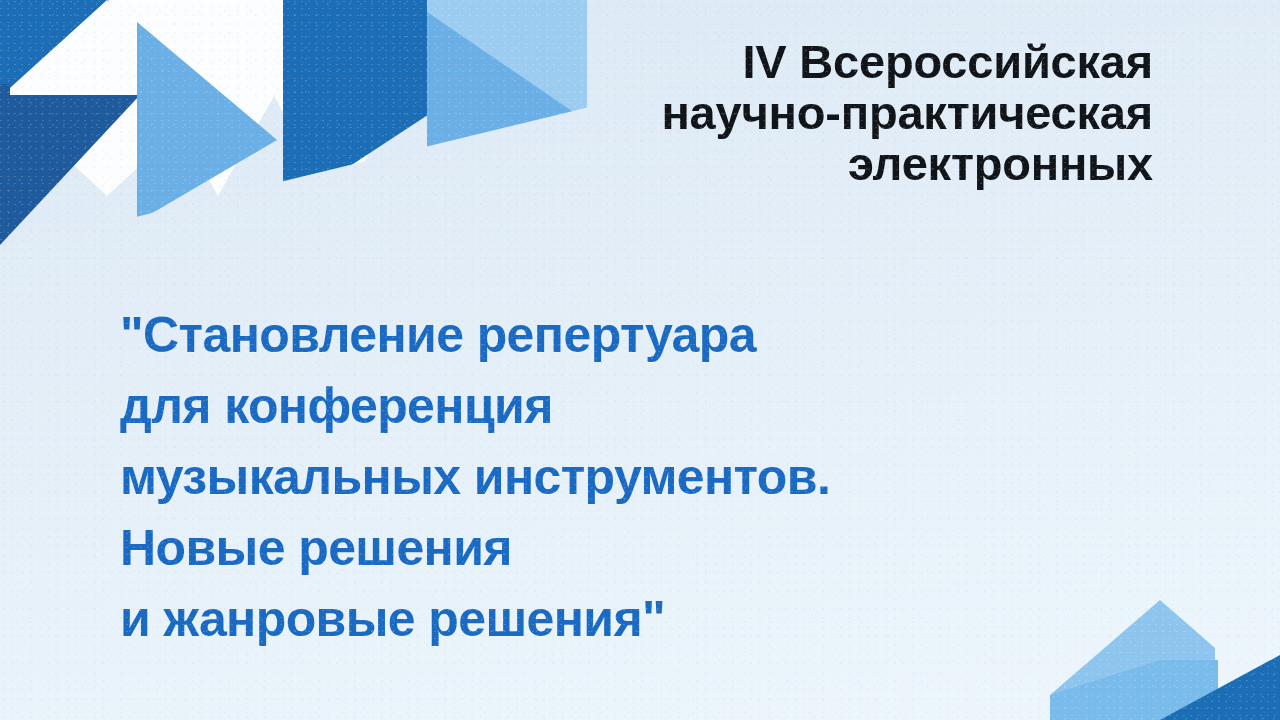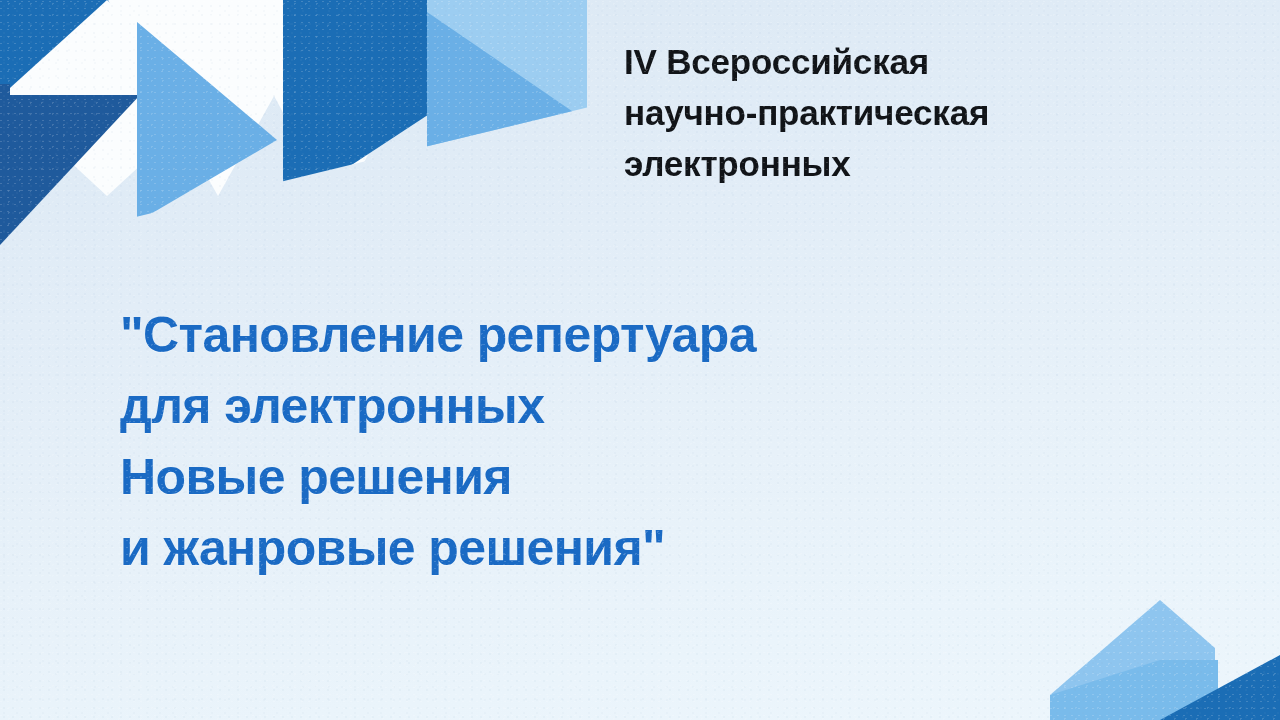--- a/index.html
+++ b/index.html
@@ -49,26 +49,26 @@
     width: 700px;
     height: 270px;
     z-index: 3;
     -webkit-clip-path: polygon(0 0, 700px 0, 700px 80px, 0 250px);
     clip-path: polygon(0 0, 700px 0, 700px 80px, 0 250px);
   }
 
   
   #header-text {
     position: absolute;
-    right: 116px;
+    right: 127px;
     top: 36px;
     width: 540px;
-    text-align: left;
+    text-align: right;
     color: #111418;
-    font-size: 35px;
+    font-size: 47px;
     line-height: 51px;
     font-weight: 700;
     letter-spacing: -0.2px;
     z-index: 30;
   }
   #header-text div { white-space: nowrap; }
 
   #main-title {
     position: absolute;
     left: 120px;
@@ -158,19 +158,20 @@
               clip-path:polygon(120px 0, 120px 65px, 0 65px);"></div>
 
   <div id="header-text">
     <div>IV Всероссийская</div>
     <div>научно-практическая</div>
     <div>электронных</div>
   </div>
 
   <div id="main-title">
     <div>"Становление репертуара</div>
-    <div>для электронных</div>
+    <div>для конференция</div>
+    <div>музыкальных инструментов.</div>
     <div>Новые решения</div>
     <div>и жанровые решения"</div>
   </div>
 
   <div id="grain"></div>
 </div>
 
 </body></html>

